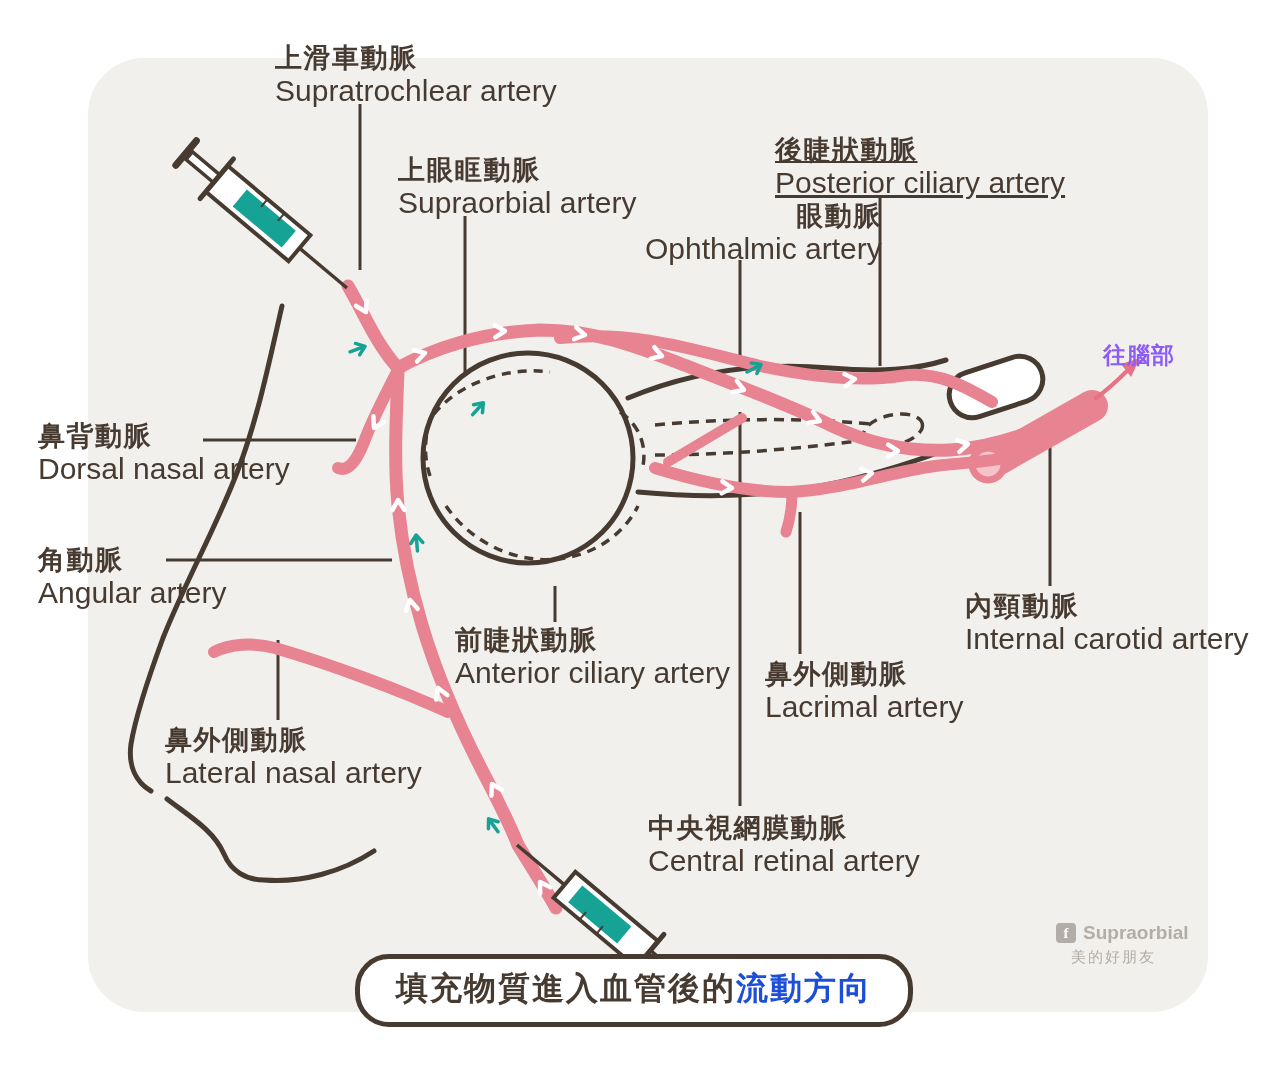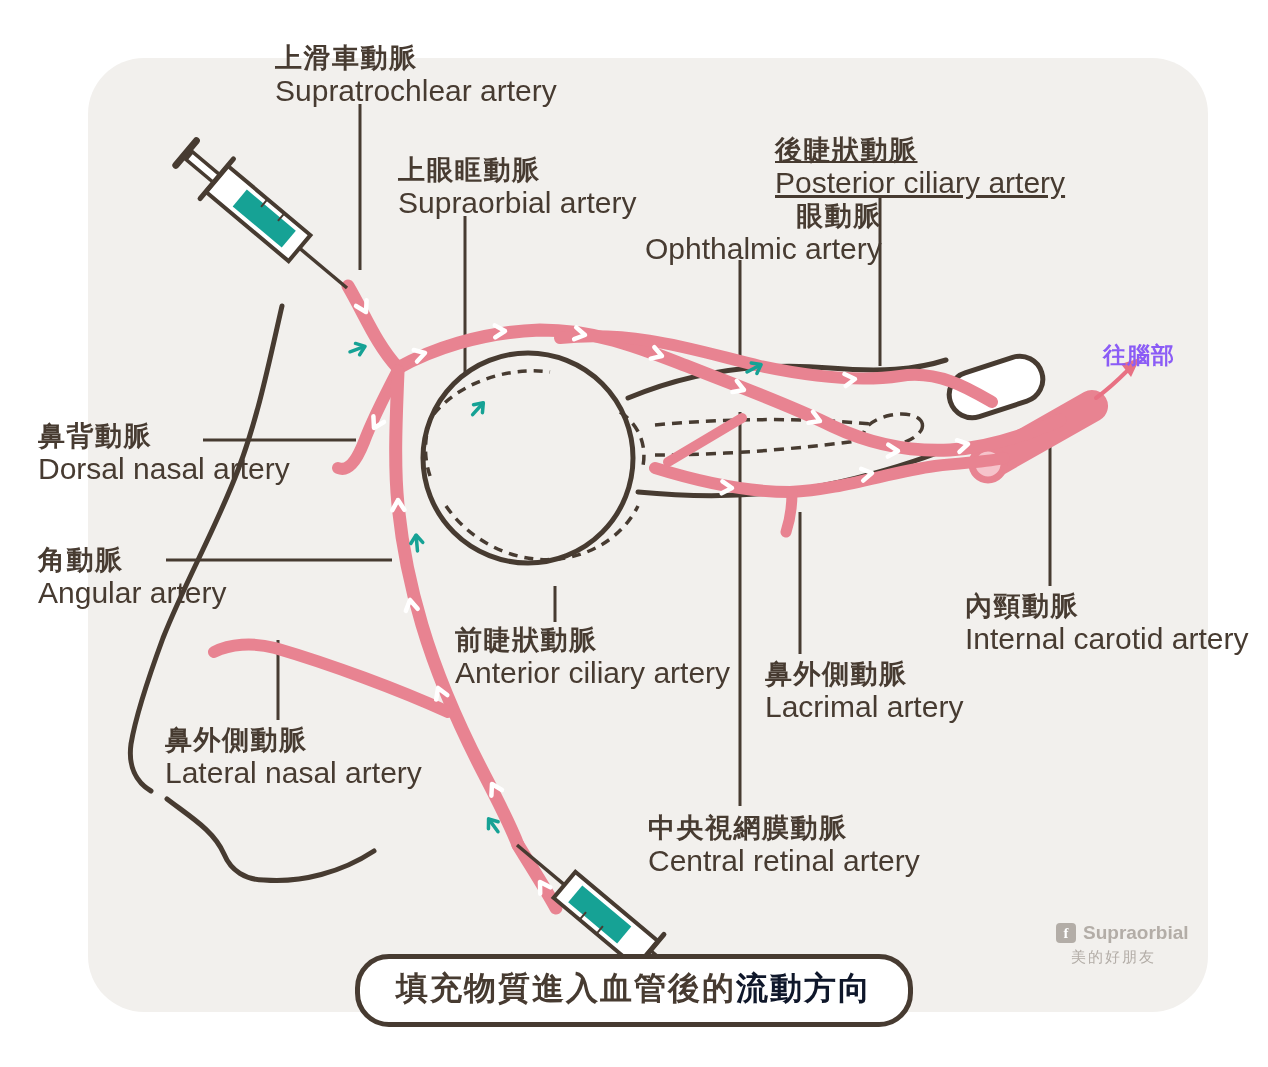--- a/index.html
+++ b/index.html
@@ -7,21 +7,21 @@
   .canvas { position:relative; width:1268px; height:1067px; overflow:hidden; background:#ffffff; }
   .panel { position:absolute; left:88px; top:58px; width:1120px; height:954px; border-radius:56px; background:#f2f0ed; }
   svg.art { position:absolute; left:0; top:0; }
   .label { position:absolute; color:#473b31; line-height:1.1; }
   .label .zh { font-size:27px; font-weight:700; letter-spacing:1.5px; }
   .label .en { font-size:30px; margin-top:0; font-weight:400; }
   .to-brain { position:absolute; left:1103px; top:340px; color:#8b5cf6; font-size:23px; font-weight:700; letter-spacing:1px; }
   .title-banner { position:absolute; left:634px; top:954px; transform:translateX(-50%); background:#ffffff;
     border:5px solid #473b31; border-radius:34px; padding:8px 36px 11px; font-size:32px; font-weight:800;
     color:#473b31; white-space:nowrap; letter-spacing:2px; }
-  .title-banner .hl { color:#0f172a; }
+  .title-banner .hl { color:#1d4ed8; }
   .watermark { position:absolute; left:1056px; top:922px; color:#b3ada7; }
   .wm-row { display:flex; align-items:center; gap:7px; font-size:19px; font-weight:600; }
   .fb { width:20px; height:20px; background:#b3ada7; color:#ffffff; border-radius:4px; display:inline-flex;
     align-items:center; justify-content:center; font-size:15px; font-weight:700; font-family:"Liberation Serif",serif; }
   .wm-sub { font-size:15px; margin-top:4px; margin-left:15px; letter-spacing:2px; }
 </style>
 </head>
 <body>
 
 <div class="canvas">

